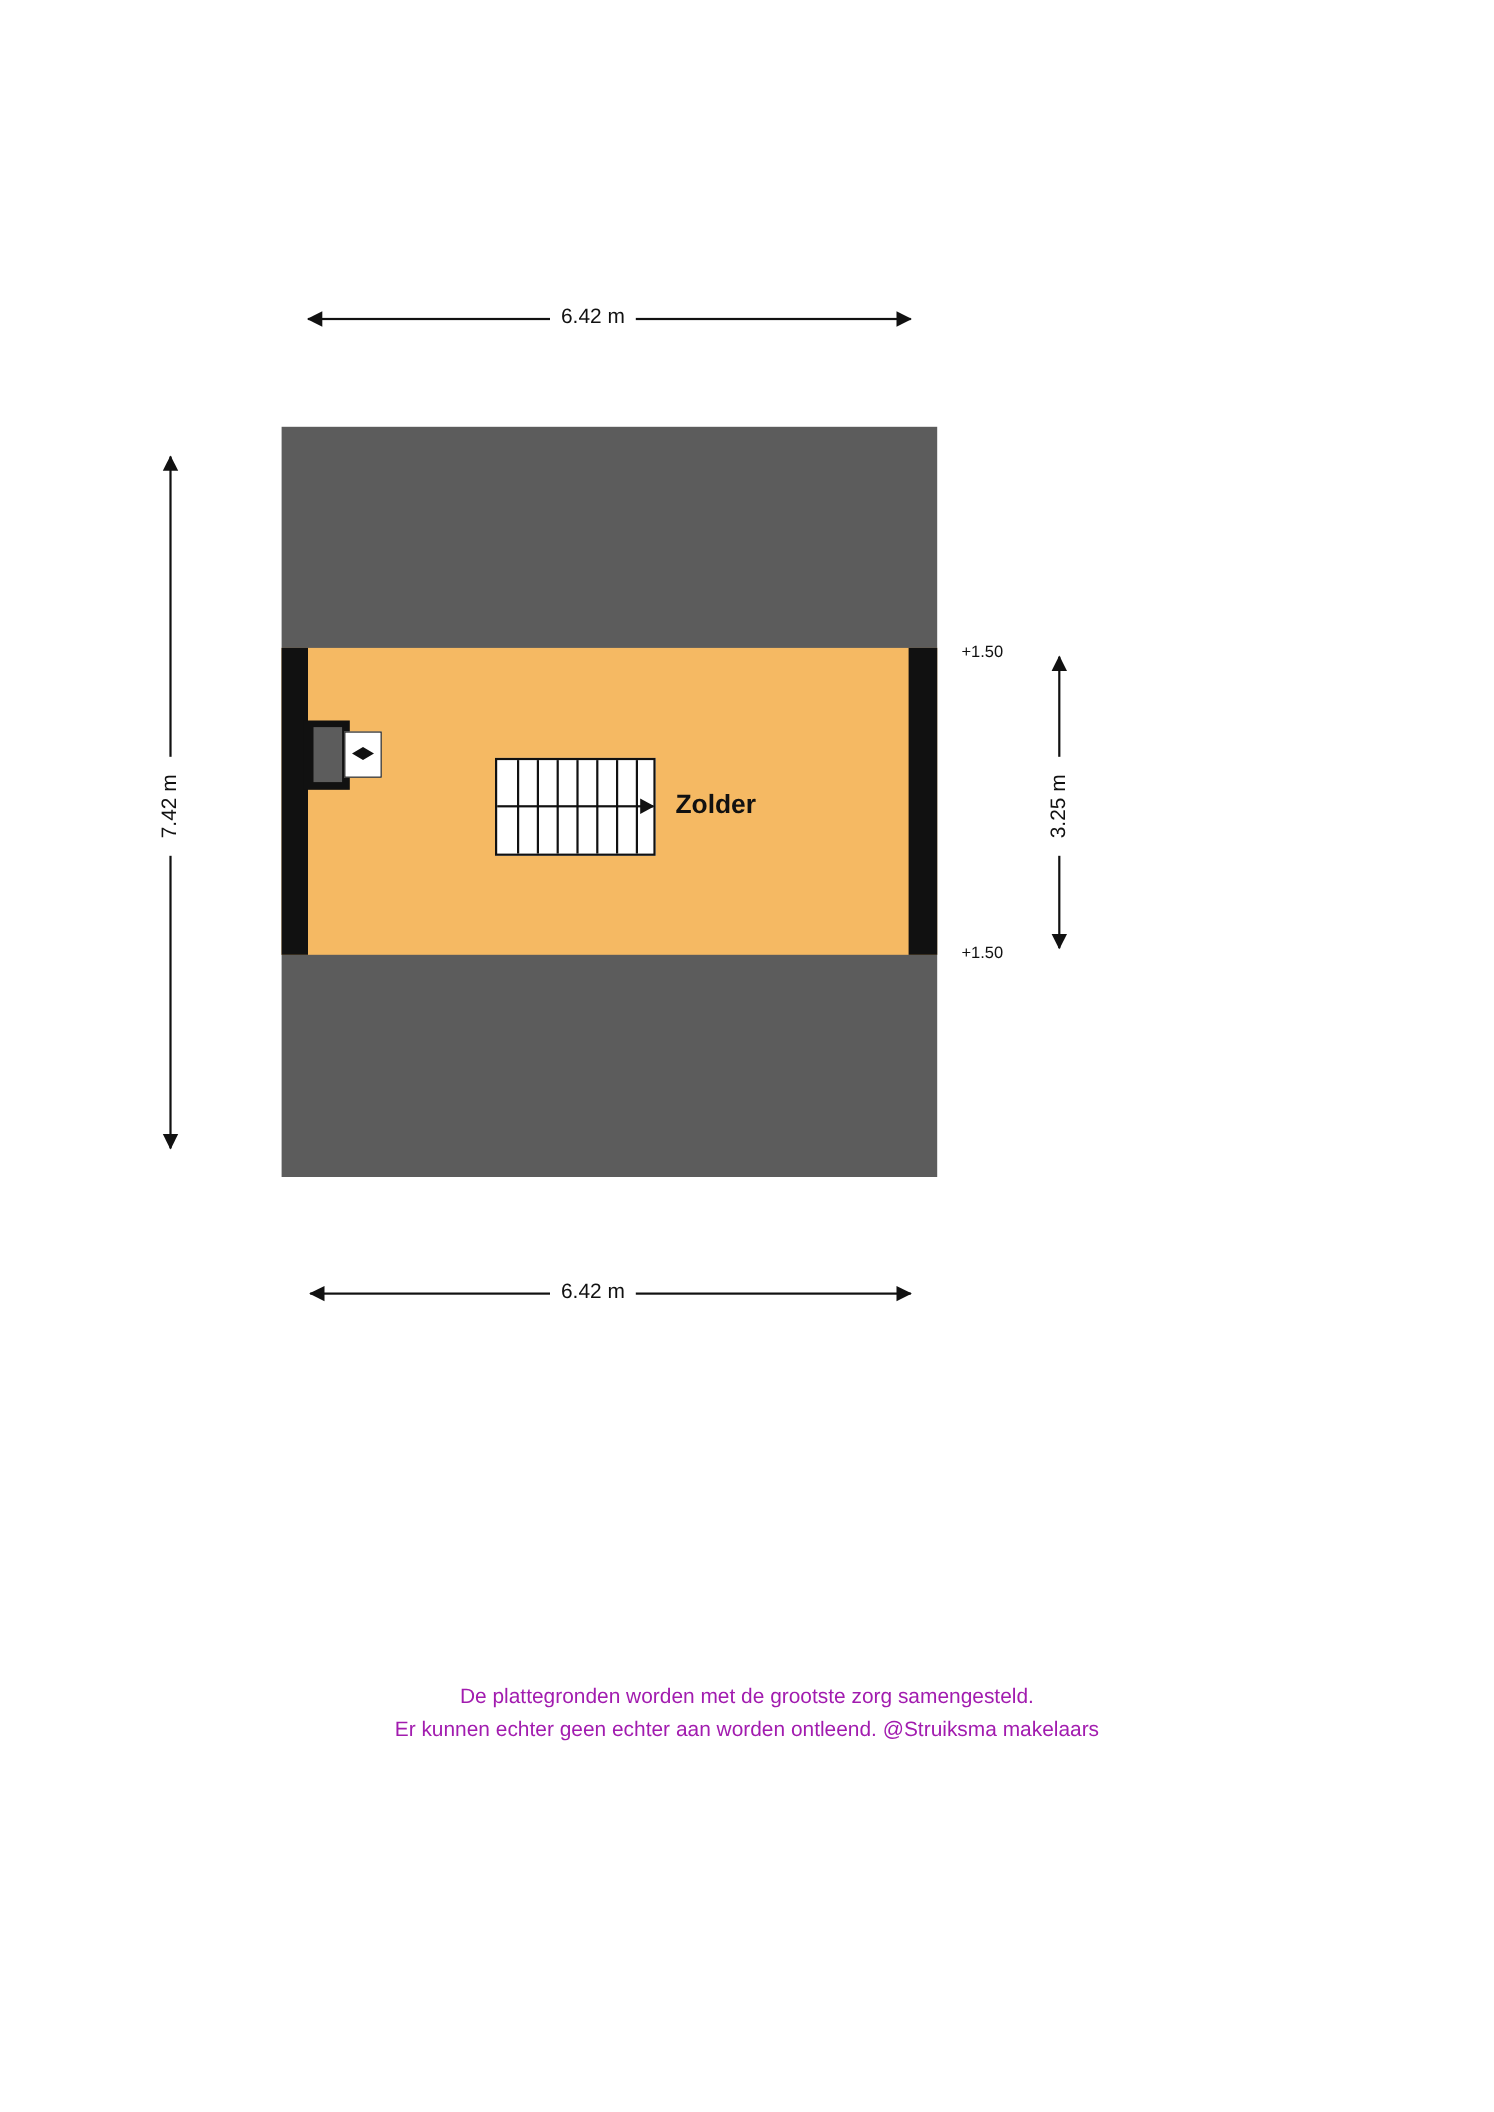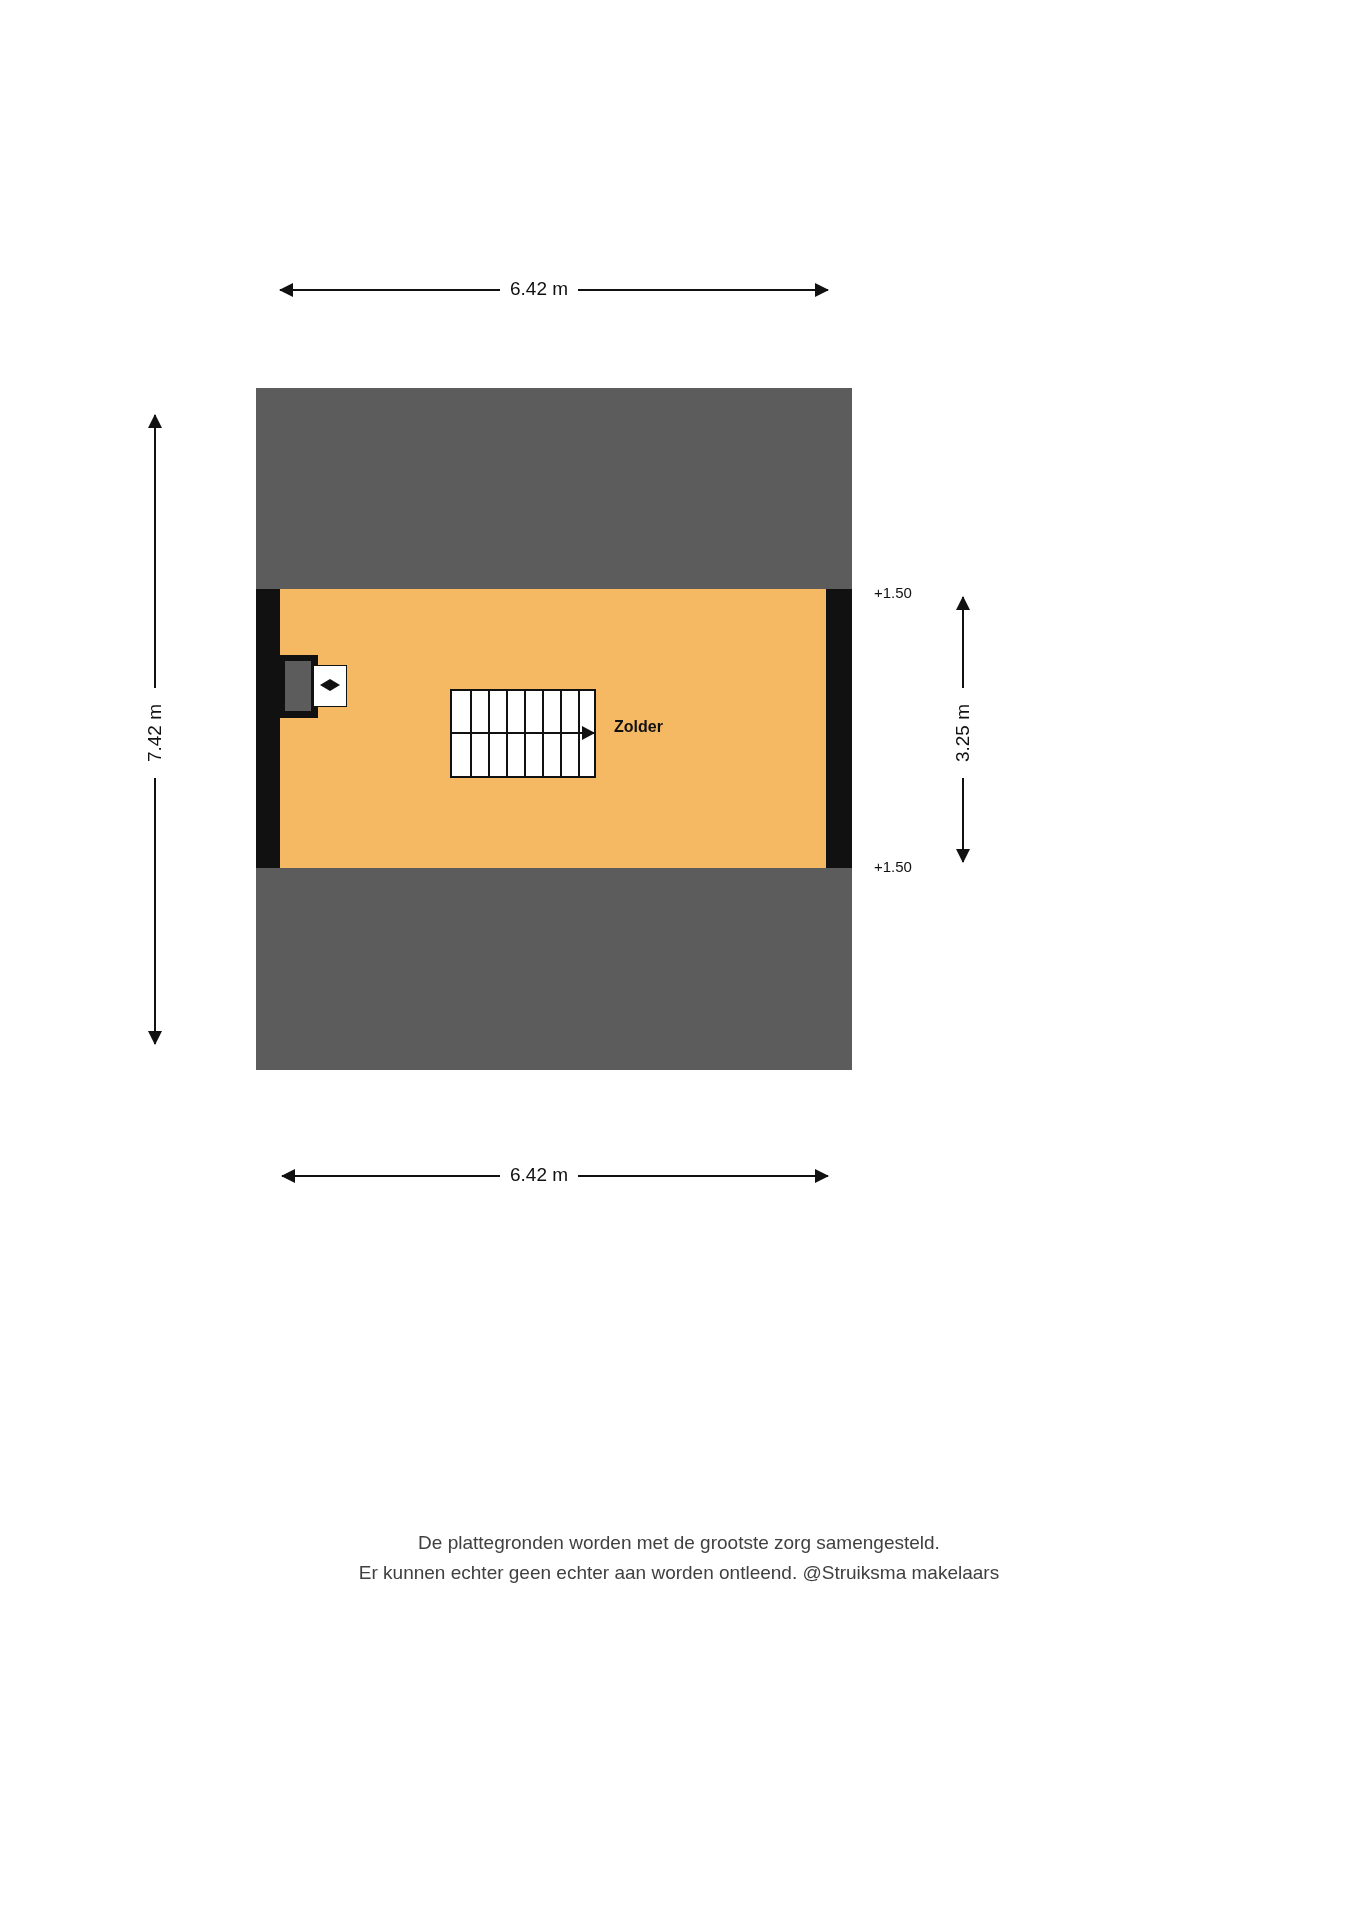--- a/index.html
+++ b/index.html
@@ -130,21 +130,21 @@
     height: 0;
     border-top: 7px solid transparent;
     border-bottom: 7px solid transparent;
     border-left: 13px solid #111111;
   }
 
   .room-label {
     position: absolute;
     left: 614px;
     top: 718px;
-    font-size: 16px;
+    font-size: 24px;
     font-weight: bold;
     color: #111111;
     white-space: nowrap;
   }
 
   
   .dim-h {
     position: absolute;
     height: 2px;
     background: #111111;
@@ -225,21 +225,21 @@
 
   
   .disclaimer {
     position: absolute;
     left: 0;
     top: 1528px;
     width: 1358px;
     text-align: center;
     font-size: 19px;
     line-height: 30px;
-    color: #404040;
+    color: #a21caf;
   }
   .disclaimer div { display: block; }
 </style>
 </head>
 <body>
 
 <div class="stage">
 
   <div class="dim-h" style="left:280px; top:289px; width:548px;"></div>
   <div class="dim-label" style="left:500px; top:278px;">6.42 m</div>

